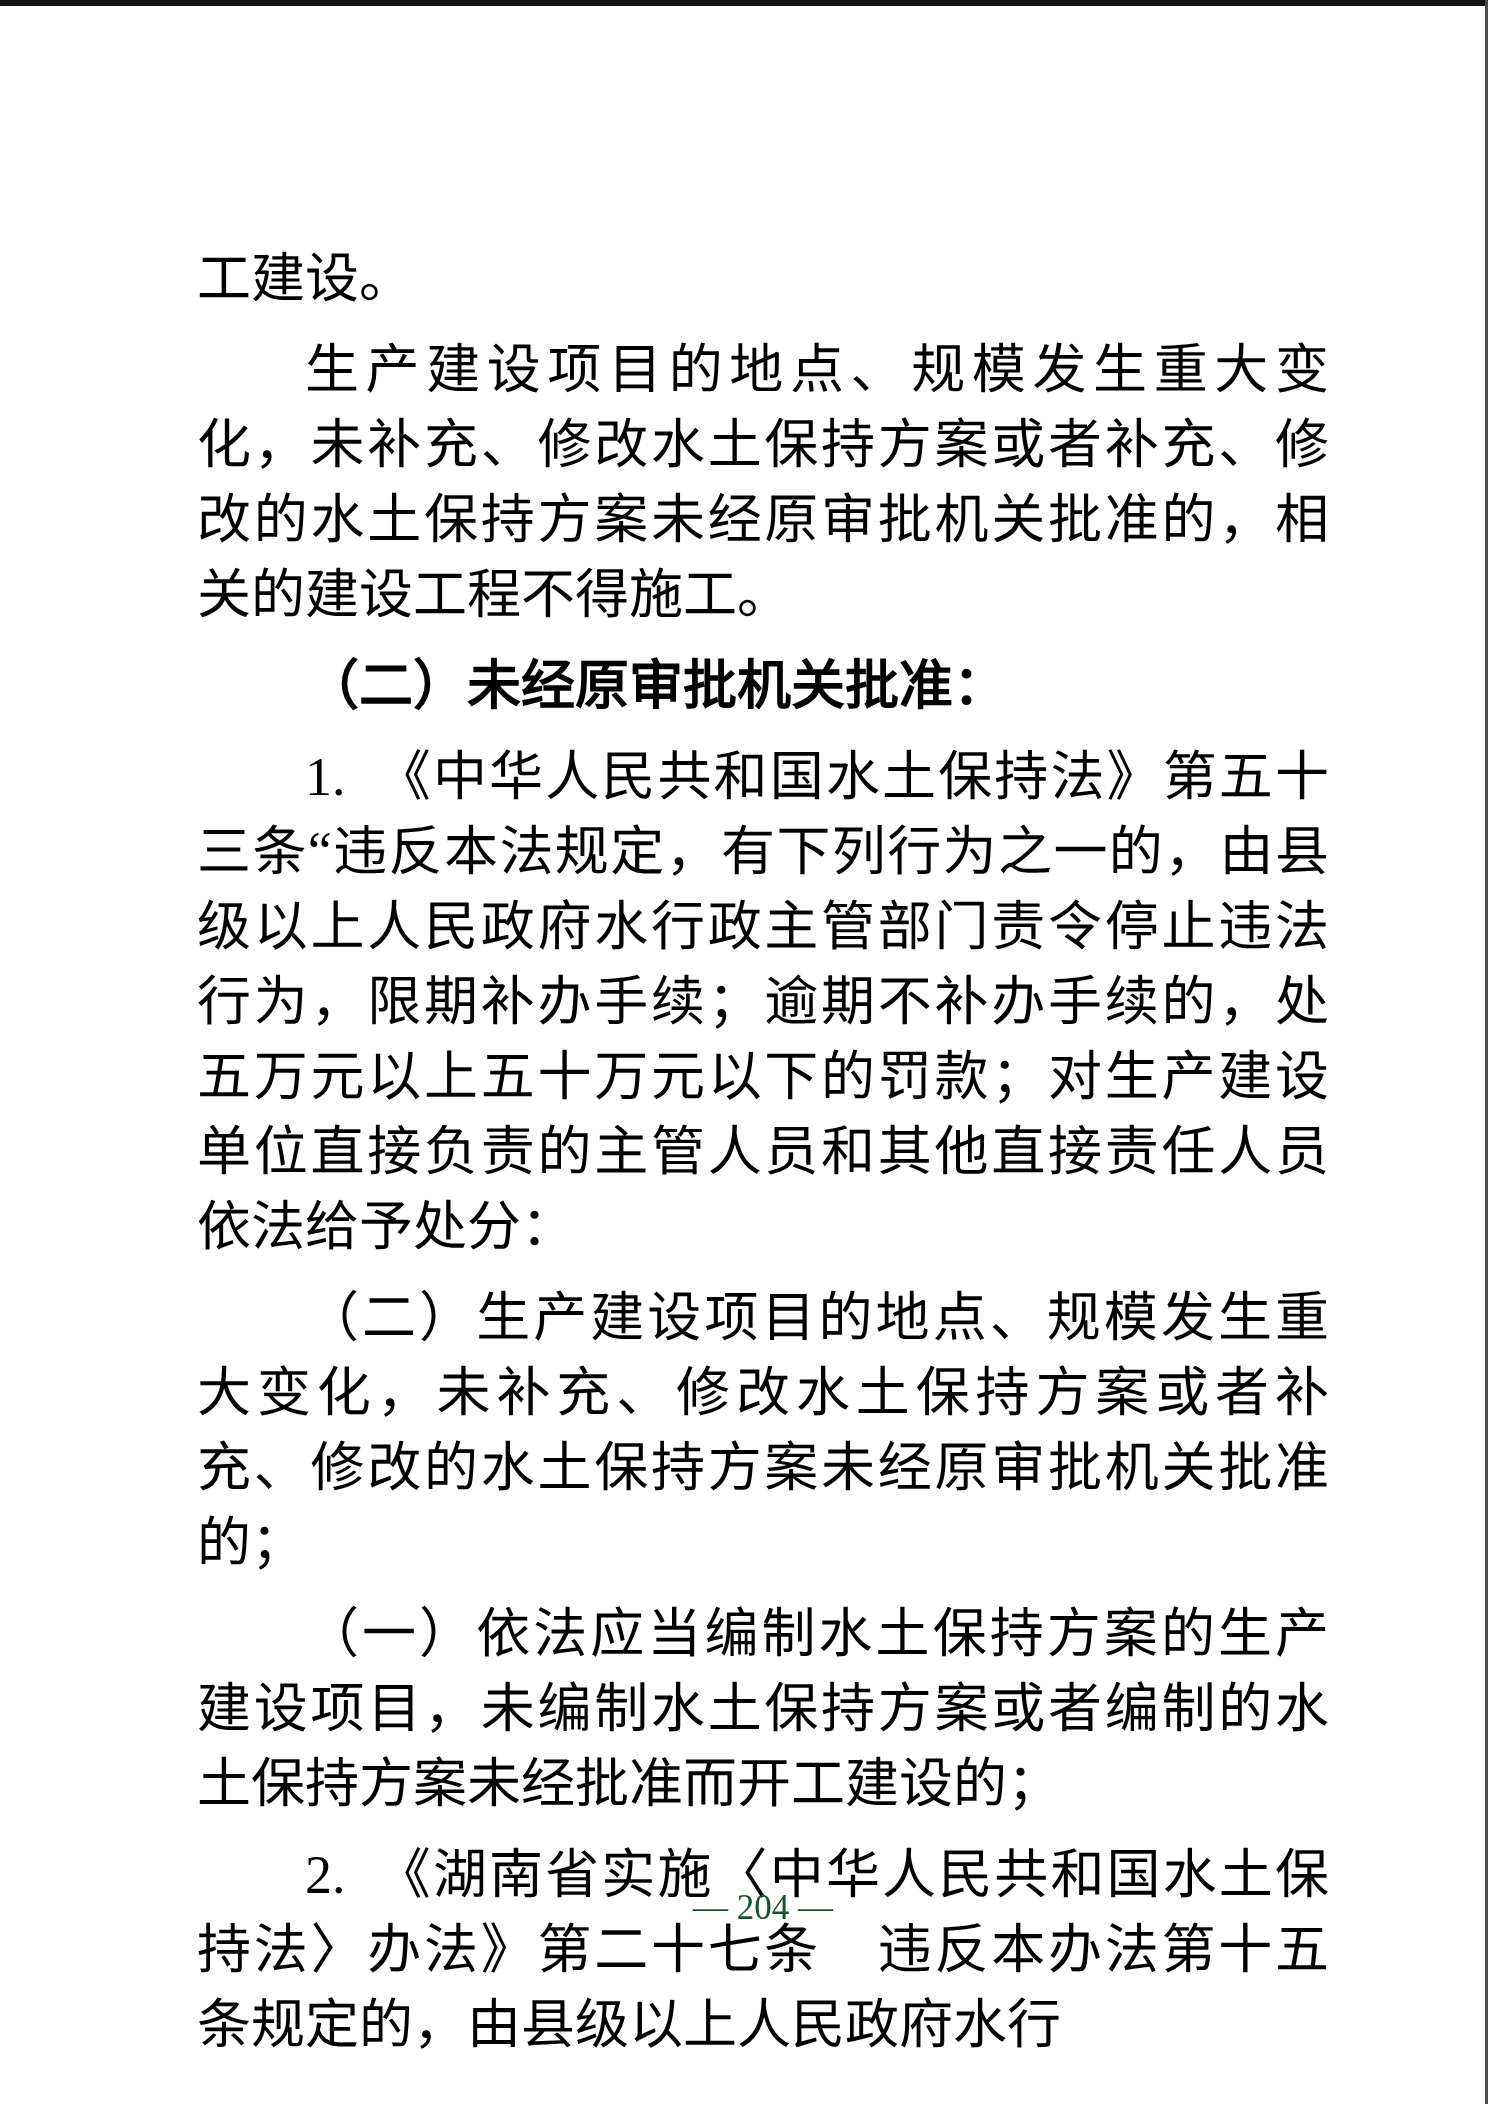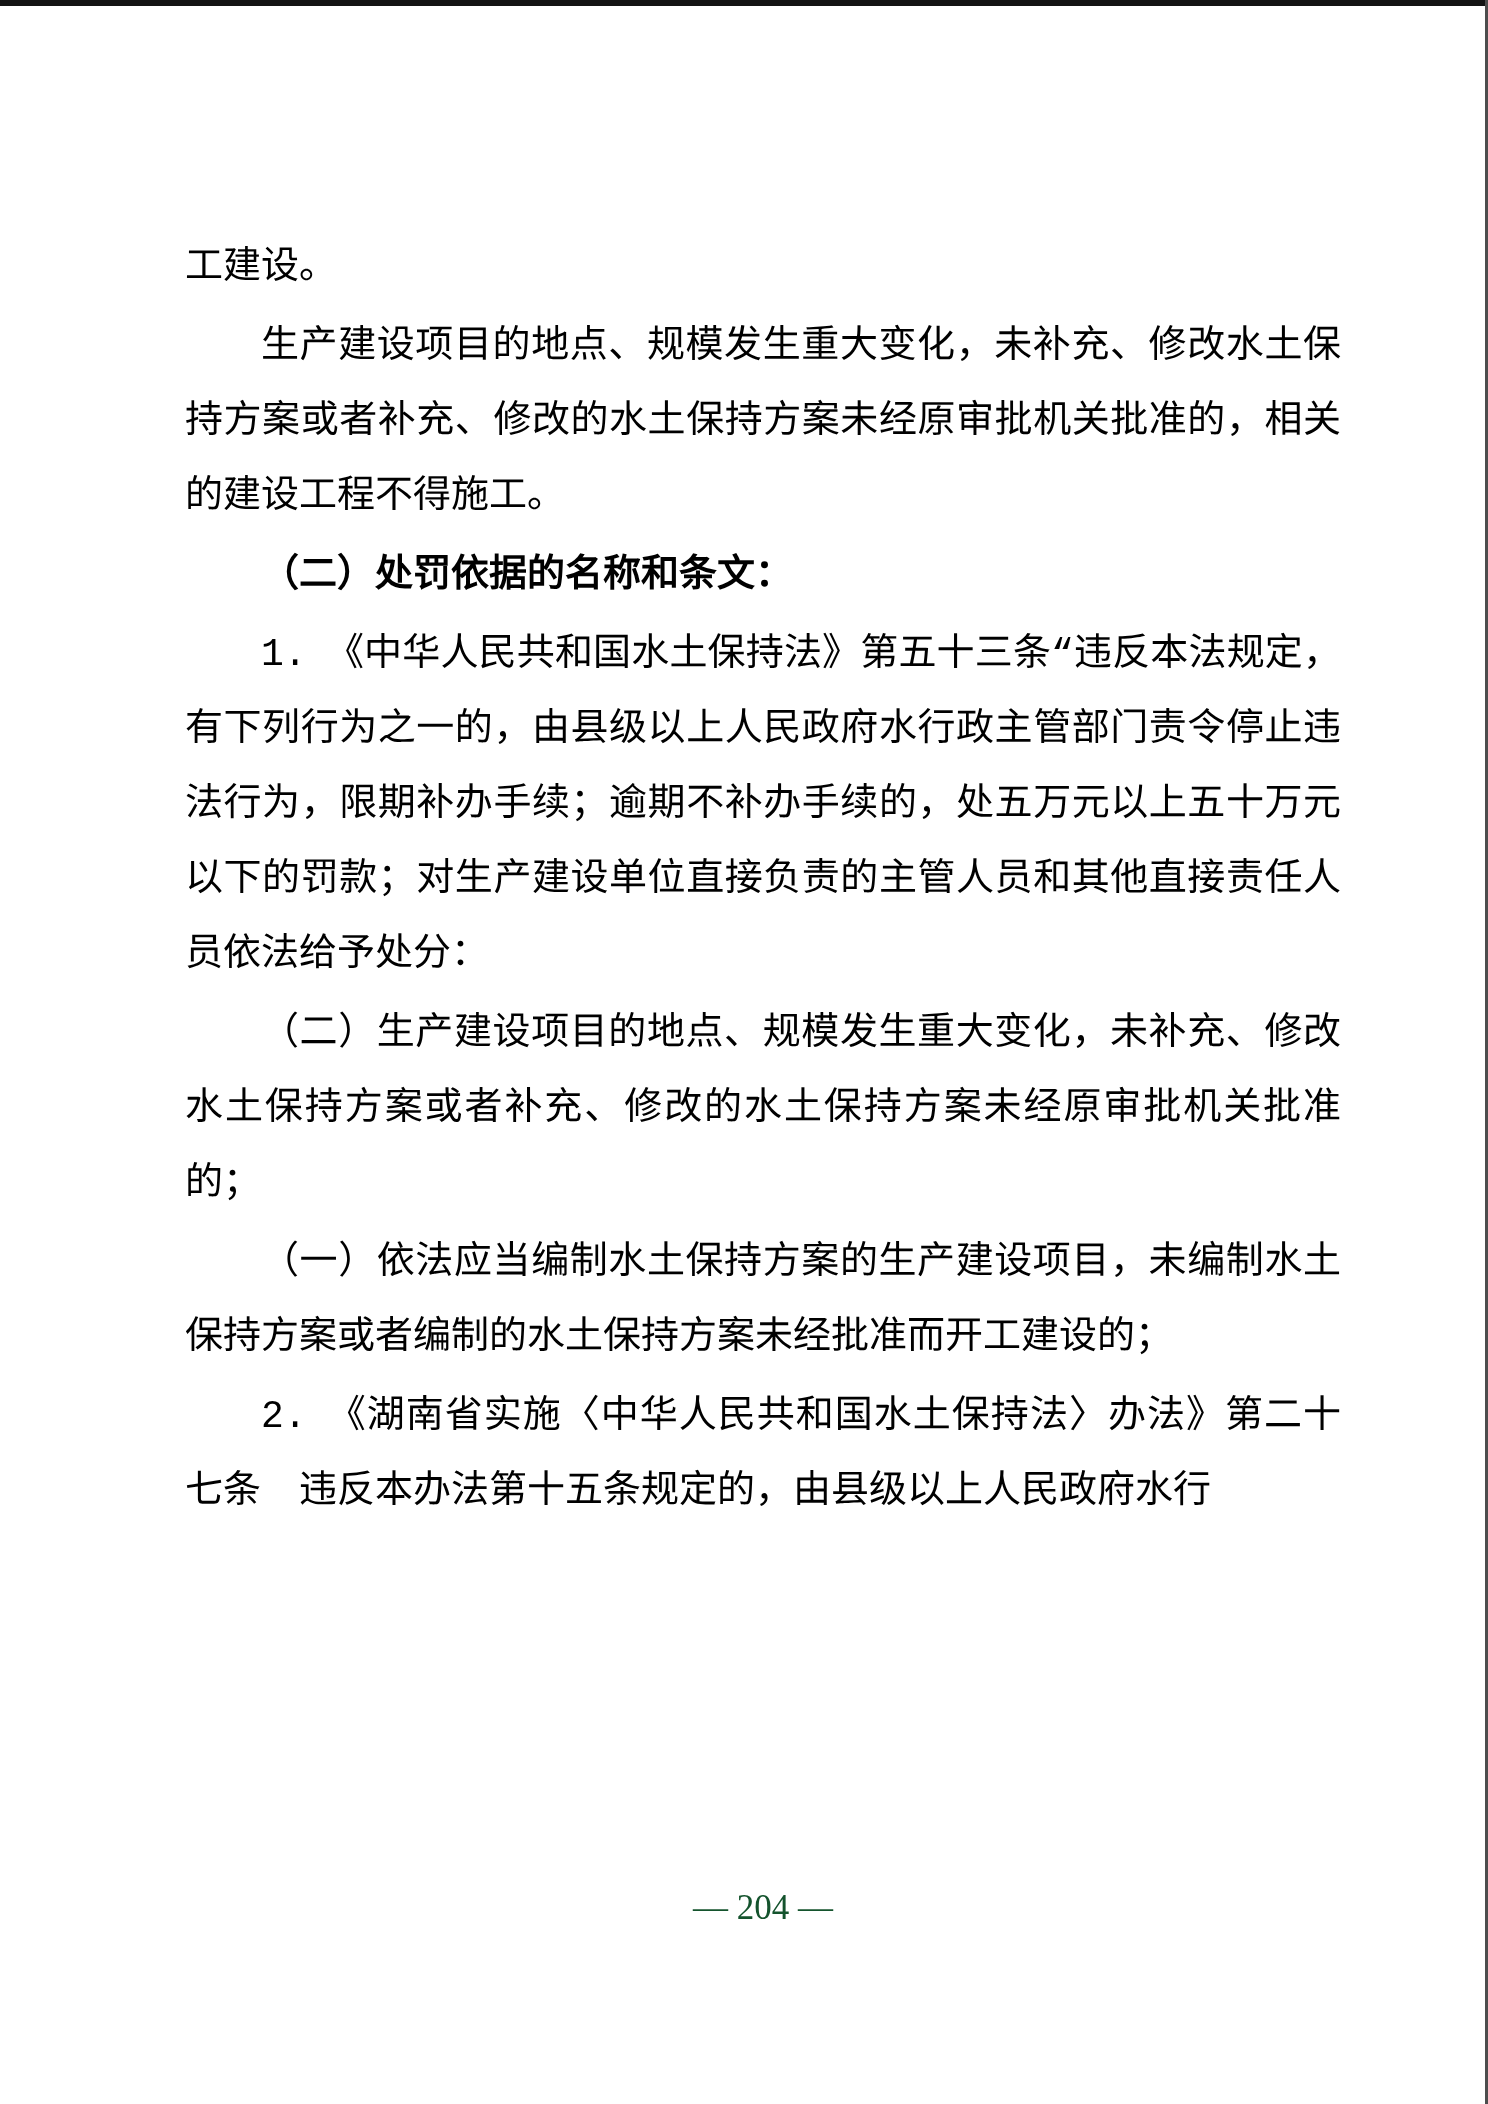--- a/index.html
+++ b/index.html
@@ -27,29 +27,28 @@
     background: #4d4d4d;
   }
   .content {
     position: absolute;
     left: 181px;
     top: 226px;
     width: 1164px;
     color: #000000;
   }
   .content p {
-    margin: 4px;
-    font-size: 38px;
+    margin: 16px;
+    font-size: 54px;
     line-height: 75px;
     text-align: justify;
     text-justify: inter-ideograph;
     text-indent: 2em;
     word-break: break-all;
     color: #000000;
-    font-family: Liberation Mono, monospace;
   }
   .content p.no-indent {
     text-indent: 0;
   }
   .content p.heading {
     font-weight: 700;
   }
   .footer {
     position: absolute;
     top: 1888px;
@@ -62,20 +61,20 @@
 </style>
 </head>
 <body>
 
 <div class="border-top"></div>
 <div class="border-right"></div>
 
 <div class="content">
   <p class="no-indent">工建设。</p>
   <p>生产建设项目的地点、规模发生重大变化，未补充、修改水土保持方案或者补充、修改的水土保持方案未经原审批机关批准的，相关的建设工程不得施工。</p>
-  <p class="heading">（二）处罚依据的名称和条文：</p>
+  <p class="heading">（二）未经原审批机关批准：</p>
   <p>1.　《中华人民共和国水土保持法》第五十三条“违反本法规定，有下列行为之一的，由县级以上人民政府水行政主管部门责令停止违法行为，限期补办手续；逾期不补办手续的，处五万元以上五十万元以下的罚款；对生产建设单位直接负责的主管人员和其他直接责任人员依法给予处分：</p>
   <p>（二）生产建设项目的地点、规模发生重大变化，未补充、修改水土保持方案或者补充、修改的水土保持方案未经原审批机关批准的；</p>
   <p>（一）依法应当编制水土保持方案的生产建设项目，未编制水土保持方案或者编制的水土保持方案未经批准而开工建设的；</p>
   <p>2.　《湖南省实施〈中华人民共和国水土保持法〉办法》第二十七条　违反本办法第十五条规定的，由县级以上人民政府水行</p>
 </div>
 
 <div class="footer">— 204 —</div>
 
 </body></html>

